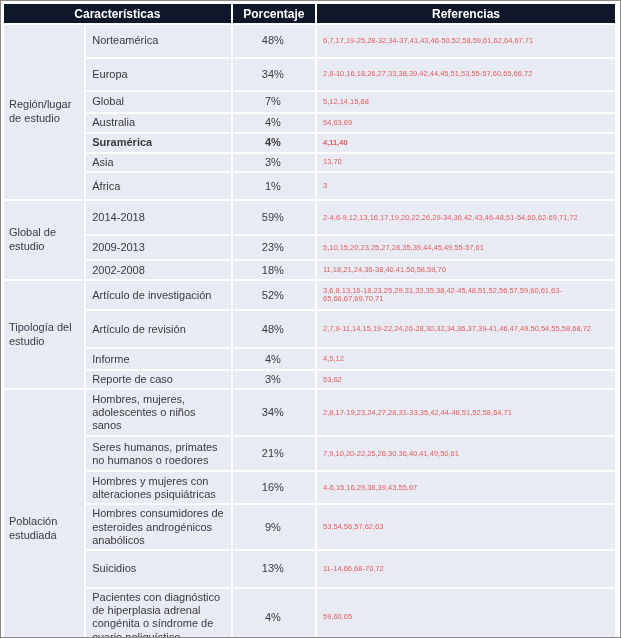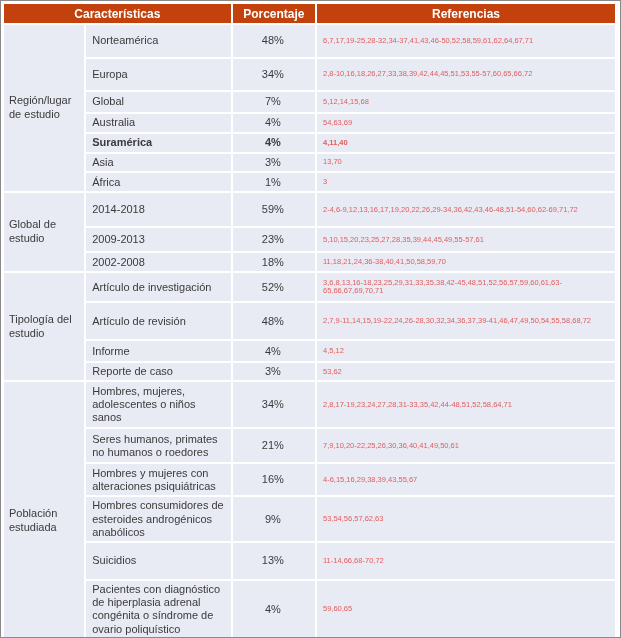--- a/index.html
+++ b/index.html
@@ -11,21 +11,21 @@
   }
   table.main{
     border-collapse:separate;border-spacing:2px;
     width:615px;table-layout:fixed;
   }
   col.c-group{width:80px;}
   col.c-item{width:144px;}
   col.c-pct{width:82px;}
   col.c-refs{width:297px;}
   th{
-    background:#c2410c;color:#ffffff;font-size:12px;font-weight:bold;
+    background:#0f172a;color:#ffffff;font-size:12px;font-weight:bold;
     height:17px;text-align:center;vertical-align:middle;padding:1px 2px;
   }
   td{
     background:#e8eaf4;color:#3b3b3b;font-size:11px;
     vertical-align:middle;padding:2px 4px 2px 6px;line-height:1.2;
   }
   td.group{
     vertical-align:middle;padding-left:5px;line-height:1.25;
   }
   td.pct{text-align:center;padding-left:2px;}
@@ -78,21 +78,21 @@
       <tr style="height:18px;font-weight:bold;">
         <td>Suramérica</td>
         <td class="pct">4%</td>
         <td class="refs">4,11,40</td>
       </tr>
       <tr style="height:17px;">
         <td>Asia</td>
         <td class="pct">3%</td>
         <td class="refs">13,70</td>
       </tr>
-      <tr style="height:18px;padding-left:18px;">
+      <tr style="height:26px;padding-left:18px;">
         <td>África</td>
         <td class="pct">1%</td>
         <td class="refs">3</td>
       </tr>
 
       <tr style="height:33px;">
         <td class="group" rowspan="3">Global de estudio</td>
         <td>2014-2018</td>
         <td class="pct">59%</td>
         <td class="refs">2-4,6-9,12,13,16,17,19,20,22,26,29-34,36,42,43,46-48,51-54,60,62-69,71,72</td>

